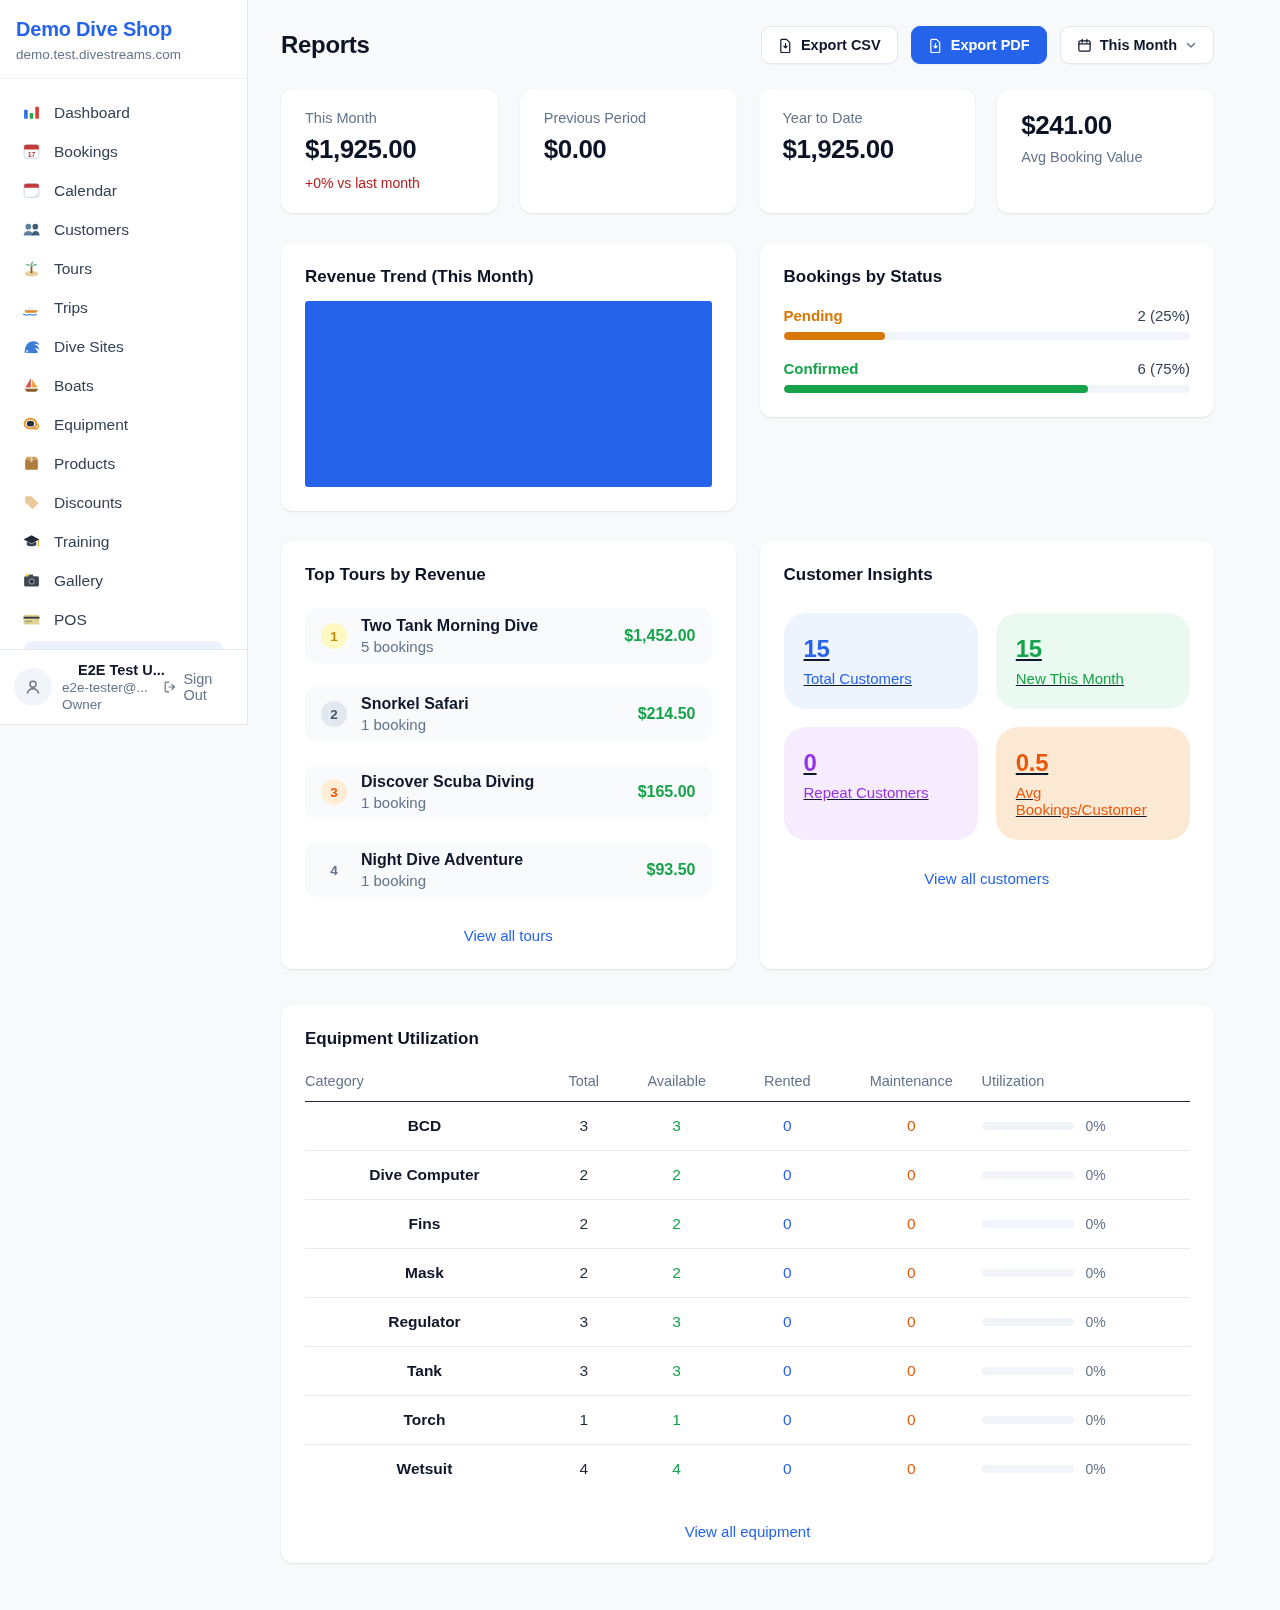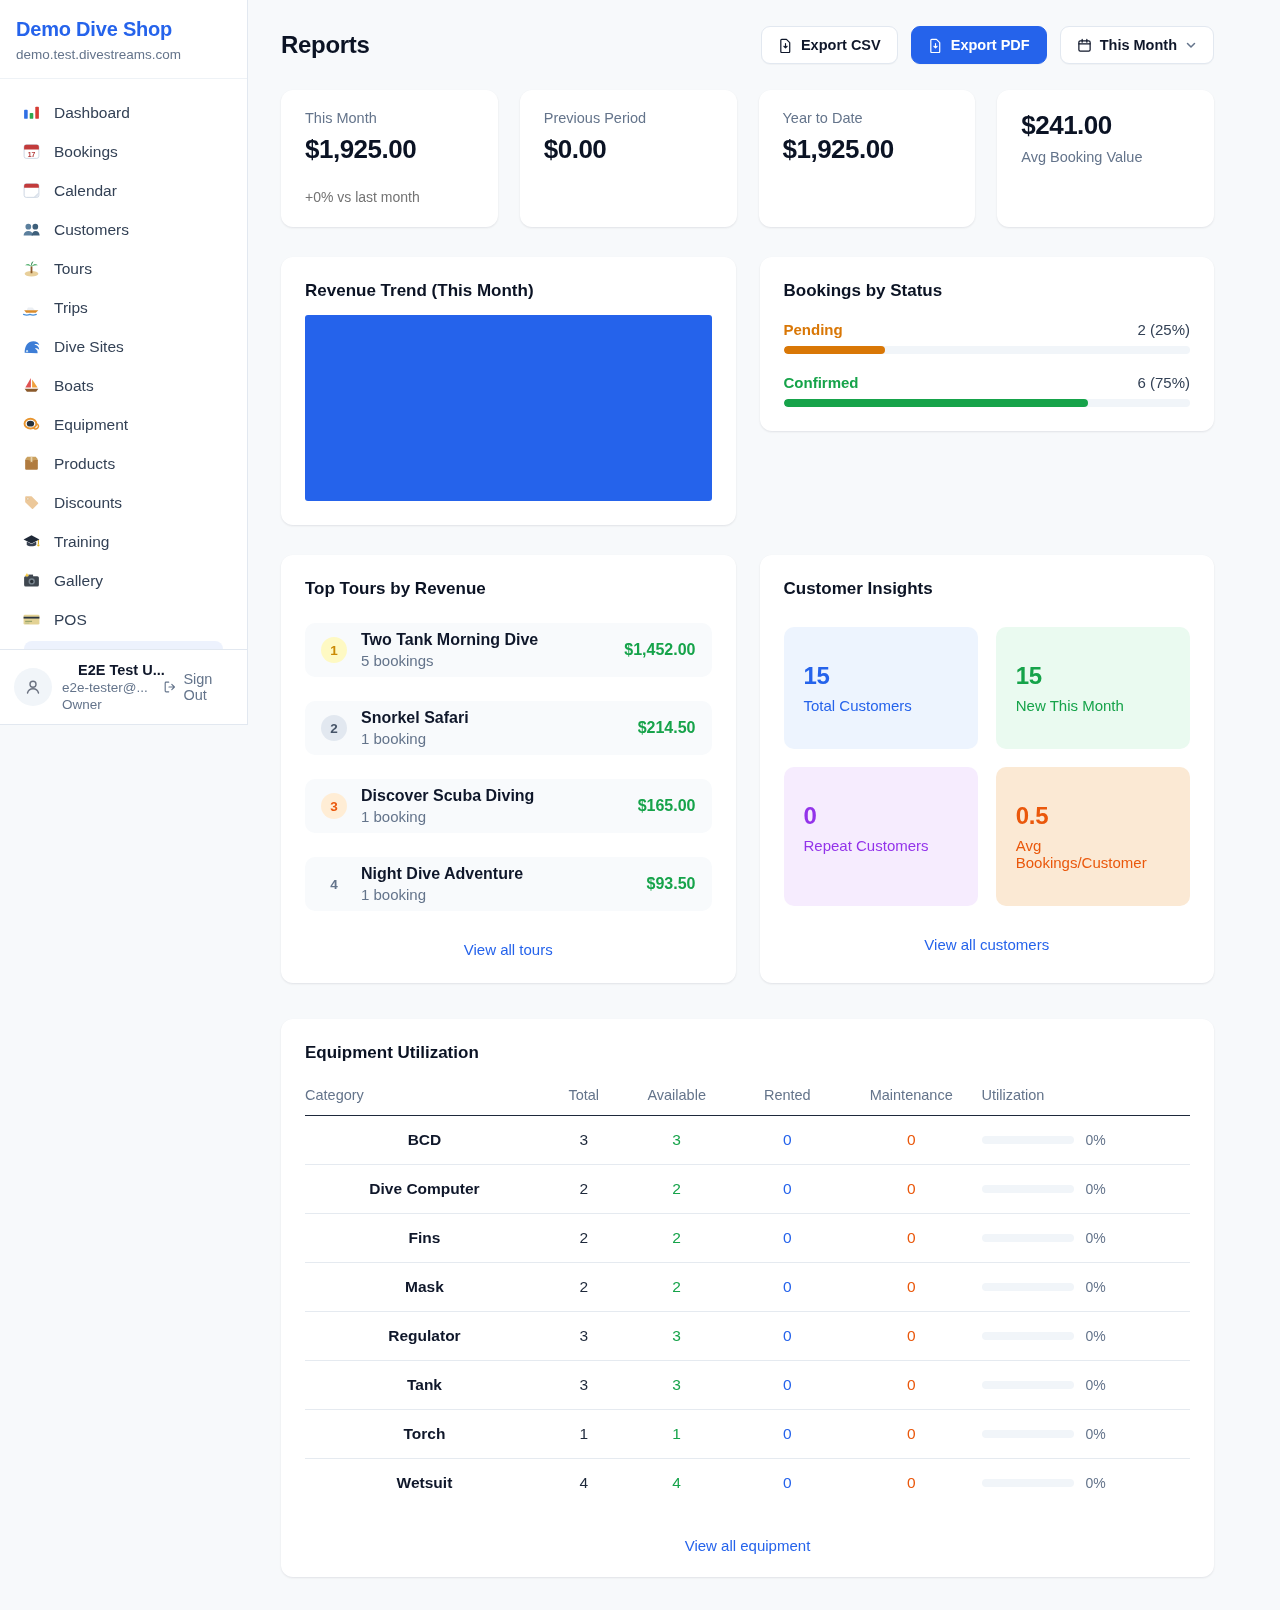--- a/index.html
+++ b/index.html
@@ -57,21 +57,21 @@
   .chev { color:#64748b; }
   
   .card {
     background:#fff; border-radius:12px;
     box-shadow:0 1px 2px rgba(15,23,42,.06), 0 1px 3px rgba(15,23,42,.04);
   }
   .stats-grid { display:grid; grid-template-columns:repeat(4,1fr); gap:22px; margin-top:26px; }
   .stat-card { padding:20px 24px 22px; }
   .stat-label { font-size:14.5px; color:#64748b; }
   .stat-value { font-size:26px; font-weight:800; letter-spacing:-0.5px; color:#0b1324; margin-top:8px; }
-  .stat-note { font-size:14px; color:#737373; margin-top:24px; }
+  .stat-note { font-size:14px; color:#b91c1c; margin-top:10px; }
   .stat-card.value-first .stat-value { margin-top:0; }
   .stat-card.value-first .stat-label { margin-top:8px; }
   .row-2col { display:grid; grid-template-columns:1fr 1fr; gap:24px; margin-top:30px; align-items:start; }
   .row-2col.stretch { align-items:stretch; }
   .panel { padding:24px; }
   .panel-title { font-size:17px; font-weight:700; color:#0b1324; }
   
   .chart-block { margin-top:14px; height:186px; background:#2563eb; border-radius:3px; }
   
   .status-row { margin-top:20px; }
@@ -92,21 +92,21 @@
     display:flex; align-items:center; justify-content:center;
     font-size:13.5px; font-weight:700;
   }
   .tour-name { font-size:16px; font-weight:600; color:#0f172a; }
   .tour-bookings { font-size:15px; color:#64748b; margin-top:3px; }
   .tour-revenue { margin-left:auto; font-size:16px; font-weight:700; color:#16a34a; }
   .view-all { text-align:center; margin-top:30px; }
   .view-all a { color:#2563eb; font-size:15px; text-decoration:none; cursor:pointer; }
   
   .insight-grid { display:grid; grid-template-columns:1fr 1fr; gap:18px; margin-top:28px; }
-  .insight-tile { border-radius:10px; padding:35px 20px; }
+  .insight-tile { border-radius:22px; padding:22px 20px;text-decoration:underline; }
   .insight-value { font-size:24px; font-weight:800; letter-spacing:-0.3px; }
   .insight-label { font-size:15px; font-weight:500; margin-top:7px; }
   
   .equipment-card { margin-top:36px; padding:24px 24px 22px; }
   table.equip { width:100%; border-collapse:collapse; margin-top:16px; }
   table.equip th {
     font-size:14.5px; font-weight:500; color:#64748b; text-align:center;
     padding:8px 0 12px; border-bottom:1.5px solid #1e293b;
   }
   table.equip th:first-child { text-align:left; width:27%; }

